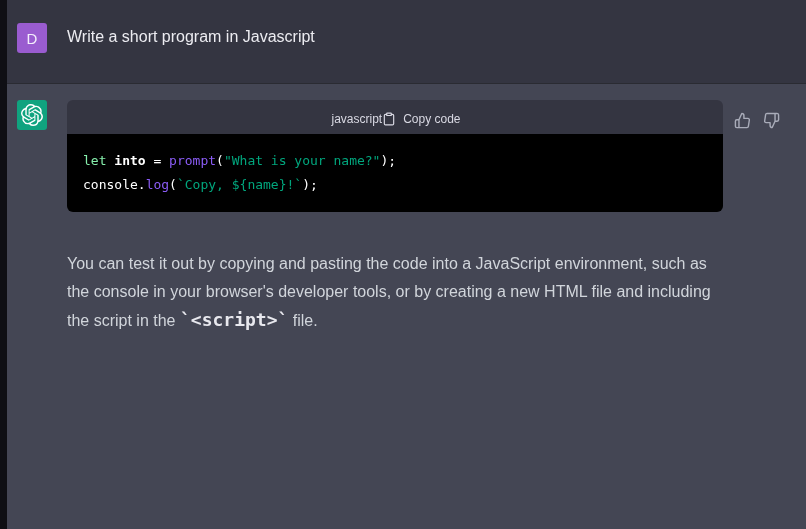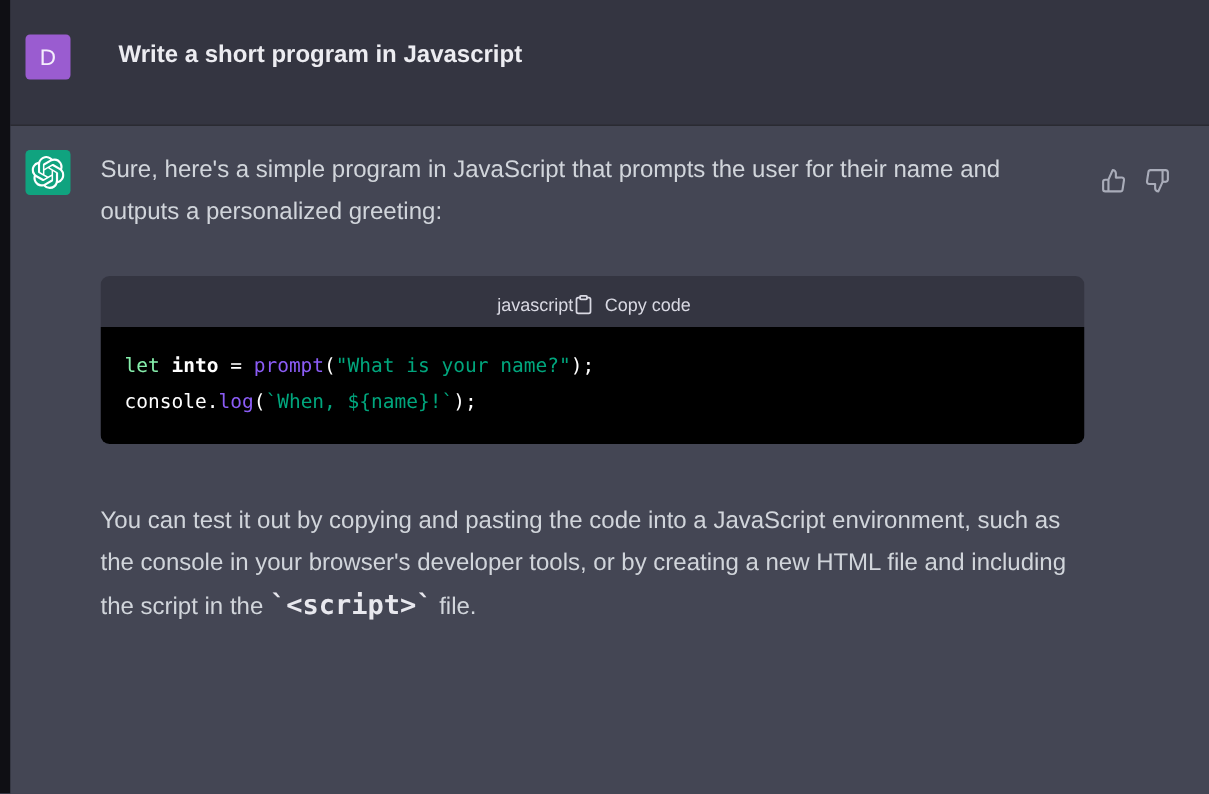--- a/index.html
+++ b/index.html
@@ -28,22 +28,22 @@
     display: flex; align-items: center; justify-content: center;
   }
   .user-avatar {
     background: #9a5cd0; color: #f4eefc;
     font-size: 15px; font-weight: 400;
   }
   .bot-avatar { background: #10a37f; }
   .bot-avatar svg { width: 22px; height: 22px; }
 
   .msg-text {
-    margin-left: 32px; width: 656px;
-    color: #ececf1; font-size: 16px; line-height: 28px; font-weight: bold;
+    margin-left: 20px; width: 656px;
+    color: #ececf1; font-size: 16px; line-height: 28px;
   }
   .msg-body { margin-left: 20px; width: 656px; }
   .msg-body p {
     margin: 0 0 28px 0;
     color: #d1d5db; font-size: 16px; line-height: 28px;
     white-space: pre-line;
   }
   .inline-code {
     font-family: "DejaVu Sans Mono", "Liberation Mono", monospace;
     font-weight: 700; font-size: 18px; color: #e8e8ee;
@@ -102,36 +102,34 @@
     </div>
 
     <div class="row assistant-row">
       <div class="avatar bot-avatar">
         <svg viewBox="0 0 24 24" fill="#ffffff" xmlns="http://www.w3.org/2000/svg">
           <path d="M22.2819 9.8211a5.9847 5.9847 0 0 0-.5157-4.9108 6.0462 6.0462 0 0 0-6.5098-2.9A6.0651 6.0651 0 0 0 4.9807 4.1818a5.9847 5.9847 0 0 0-3.9977 2.9 6.0462 6.0462 0 0 0 .7427 7.0966 5.98 5.98 0 0 0 .511 4.9107 6.051 6.051 0 0 0 6.5146 2.9001A5.9847 5.9847 0 0 0 13.2599 24a6.0557 6.0557 0 0 0 5.7718-4.2058 5.9894 5.9894 0 0 0 3.9977-2.9001 6.0557 6.0557 0 0 0-.7475-7.073zm-9.022 12.6081a4.4755 4.4755 0 0 1-2.8764-1.0408l.1419-.0804 4.7783-2.7582a.7948.7948 0 0 0 .3927-.6813v-6.7369l2.02 1.1686a.071.071 0 0 1 .038.052v5.5826a4.504 4.504 0 0 1-4.4945 4.4944zm-9.6607-4.1254a4.4708 4.4708 0 0 1-.5346-3.0137l.142.0852 4.783 2.7582a.7712.7712 0 0 0 .7806 0l5.8428-3.3685v2.3324a.0804.0804 0 0 1-.0332.0615L9.74 19.9502a4.4992 4.4992 0 0 1-6.1408-1.6464zM2.3408 7.8956a4.485 4.485 0 0 1 2.3655-1.9728V11.6a.7664.7664 0 0 0 .3879.6765l5.8144 3.3543-2.0201 1.1685a.0757.0757 0 0 1-.071 0l-4.8303-2.7865A4.504 4.504 0 0 1 2.3408 7.8956zm16.5963 3.8558L13.1038 8.364 15.1192 7.2a.0757.0757 0 0 1 .071 0l4.8303 2.7913a4.4944 4.4944 0 0 1-.6765 8.1042v-5.6772a.79.79 0 0 0-.407-.667zm2.0107-3.0231l-.142-.0852-4.7735-2.7818a.7759.7759 0 0 0-.7854 0L9.409 9.2297V6.8974a.0662.0662 0 0 1 .0284-.0615l4.8303-2.7866a4.4992 4.4992 0 0 1 6.6802 4.66zM8.3065 12.863l-2.02-1.1638a.0804.0804 0 0 1-.038-.0567V6.0742a4.4992 4.4992 0 0 1 7.3757-3.4537l-.142.0805L8.704 5.459a.7948.7948 0 0 0-.3927.6813zm1.0976-2.3654l2.602-1.4998 2.6069 1.4998v2.9994l-2.5974 1.4997-2.6067-1.4997z"></path>
         </svg>
       </div>
 
       <div class="msg-body">
-        <p>Sure, here's a simple program in JavaScript that prompts the user for their name and
-outputs a personalized greeting:</p>
 
         <div class="code-block">
           <div class="code-header">
             <span>javascript</span>
             <button class="copy-btn">
               <svg viewBox="0 0 24 24" fill="none" stroke="currentColor" stroke-width="2" stroke-linecap="round" stroke-linejoin="round">
                 <path d="M16 4h2a2 2 0 0 1 2 2v14a2 2 0 0 1-2 2H6a2 2 0 0 1-2-2V6a2 2 0 0 1 2-2h2"></path>
                 <rect x="8" y="2" width="8" height="4" rx="1" ry="1"></rect>
               </svg>
               <span>Copy code</span>
             </button>
           </div>
           <pre class="code-body"><code id="code-lines"><span class="tok-kw">let</span><span class="tok-pln"> </span><span class="tok-var">into</span><span class="tok-pln"> = </span><span class="tok-fn">prompt</span><span class="tok-pln">(</span><span class="tok-str">"What is your name?"</span><span class="tok-pln">);</span>
-<span class="tok-pln">console.</span><span class="tok-fn">log</span><span class="tok-pln">(</span><span class="tok-str">`When, ${name}!`</span><span class="tok-pln">);</span></code></pre>
+<span class="tok-pln">console.</span><span class="tok-fn">log</span><span class="tok-pln">(</span><span class="tok-str">`Copy, ${name}!`</span><span class="tok-pln">);</span></code></pre>
         </div>
 
 
         <p><span>You can test it out by copying and pasting the code into a JavaScript environment, such as
 the console in your browser's developer tools, or by creating a new HTML file and including
 the script in the </span><code class="inline-code">`&lt;script&gt;`</code><span> file.</span></p>
       </div>
 
       <div class="feedback">
         <button>

